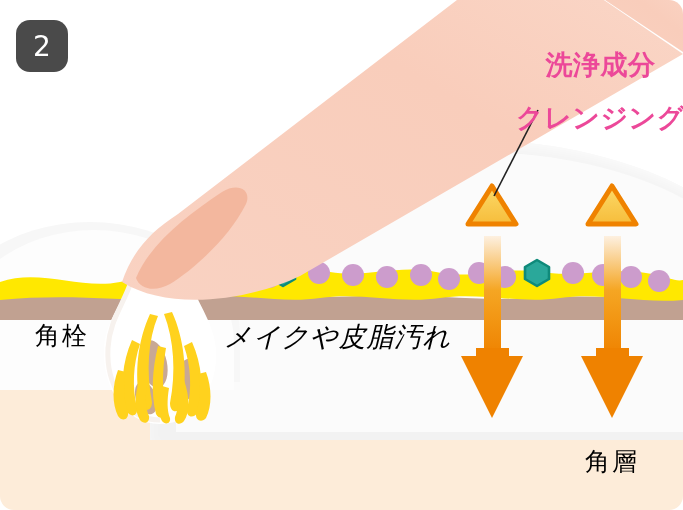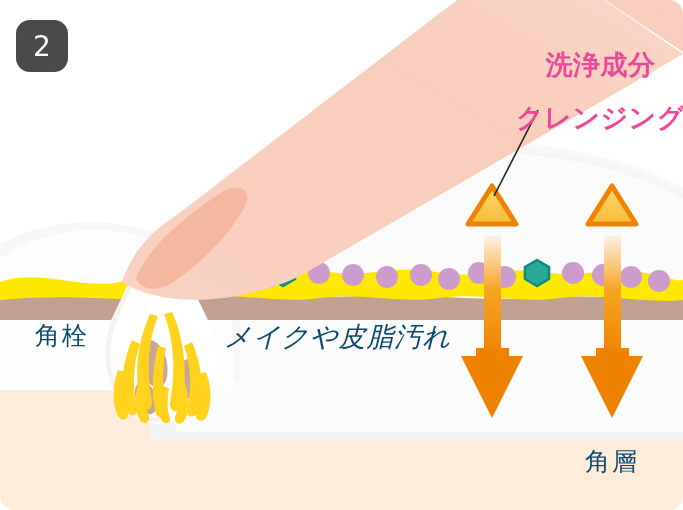--- a/index.html
+++ b/index.html
@@ -77,21 +77,21 @@
 
   
   .finger { position: absolute; left: 0; top: 0; }
 
   
   .leader { position: absolute; left: 0; top: 0; }
 
   
   .lbl {
     position: absolute;
-    color: #0c4a6e;
+    color: #000000;
     white-space: nowrap;
     line-height: 1.28;
   }
   .lbl-kakusen { left: 35px; top: 320px; font-size: 25px; letter-spacing: 2px; }
   .lbl-makeup  { left: 224px; top: 320px; font-size: 27px; letter-spacing: 1px; font-style: italic; }
   .lbl-kakusou { left: 585px; top: 446px; font-size: 25px; letter-spacing: 2px; font-family: Liberation Serif, serif; }
 
   .lbl-callout {
     left: 516px; top: 48px;
     font-size: 27px;

